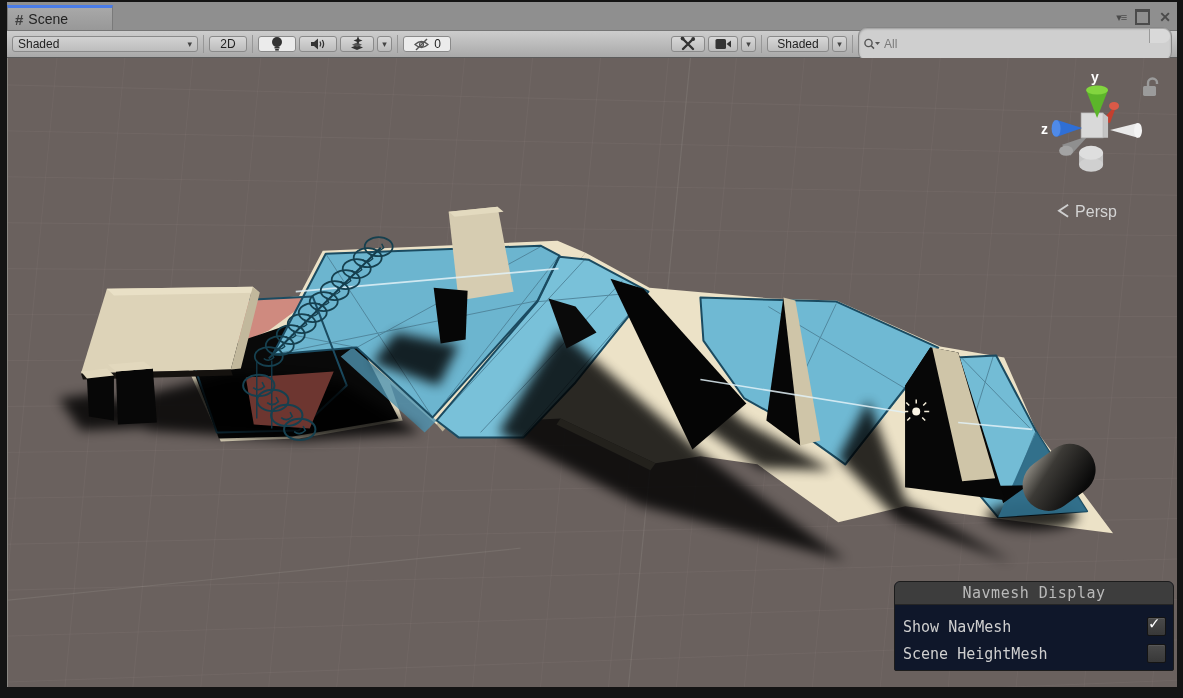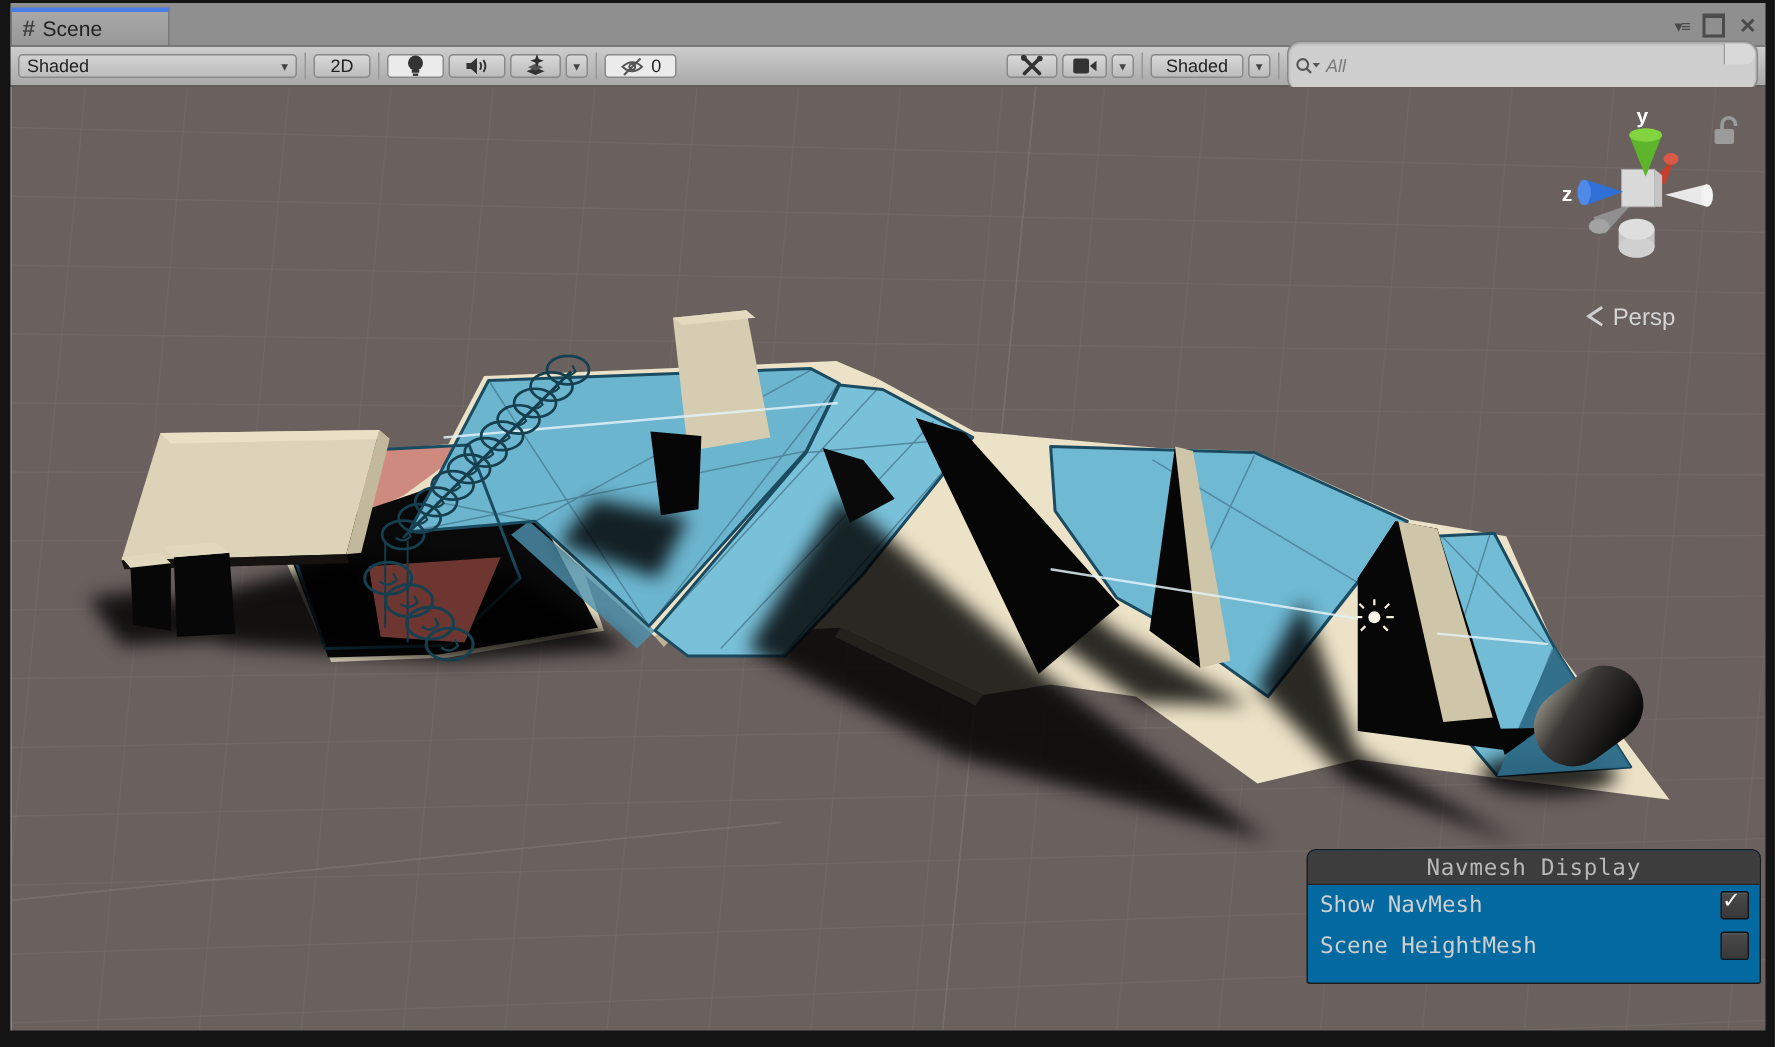--- a/index.html
+++ b/index.html
@@ -23,36 +23,36 @@
            display:flex;align-items:center;padding:0 5px;gap:3px;box-sizing:border-box;}
   .tb-btn{height:16px;border:1px solid #8a8a8a;border-radius:3px;background:linear-gradient(#d8d8d8,#bcbcbc);
           display:flex;align-items:center;justify-content:center;font-size:12px;color:#222;box-sizing:border-box;padding:0 5px;text-align:center;}
   .tb-btn.on{background:#ebebeb;}
   .tb-dropdown{width:186px;justify-content:space-between;background:linear-gradient(#d2d2d2,#bdbdbd);}
   .arrow{font-size:9px;color:#444;line-height:1;}
   .tb-arrow-btn{width:15px;padding:0;}
   .tb-spacer{flex:1;}
   .tb-sep{width:1px;height:18px;background:#979797;margin:0 2px;}
   .searchbox{width:314px;height:26px;border:1px solid #878787;border-radius:9px;background:#cfcfcf;
-             box-shadow:inset 0 1px 2px rgba(0,0,0,.25);display:flex;align-items:center;padding:16px 4px;box-sizing:border-box;position:relative;font-style:italic;}
+             box-shadow:inset 0 1px 2px rgba(0,0,0,.25);display:flex;align-items:center;padding:16px 4px;box-sizing:border-box;position:relative;}
   .search-text{color:#7b7b7b;font-size:12px;margin-left:3px;flex:1;}
   .search-cap{position:absolute;right:1px;top:1px;width:20px;height:14px;border-left:1px solid #9a9a9a;border-radius:0 8px 8px 0;background:#d9d9d9;}
   .icon-svg{display:block;}
 
   
   .viewport{flex:1;position:relative;background:#6a615e;border-left:1px solid #8a8782;overflow:hidden;}
   .scene-svg{position:absolute;inset:0;width:100%;height:100%;}
 
   
-  .nm-panel{position:absolute;right:3px;bottom:31px;width:303px;background:#0369a1;border:1px solid #1c1c1c;
+  .nm-panel{position:absolute;right:3px;bottom:16px;width:280px;background:#0f172a;border:1px solid #1c1c1c;
             border-radius:6px 6px 2px 2px;box-sizing:border-box;font-family:"DejaVu Sans Mono",monospace;}
   .nm-title{height:22px;background:#3d3d3d;border-bottom:1px solid #252525;border-radius:5px 5px 0 0;
             display:flex;align-items:center;justify-content:center;color:#b9b9b9;font-size:15px;letter-spacing:.5px;}
   .nm-body{padding:4px 7px 7px 8px;}
-  .nm-row{height:27px;display:flex;align-items:flex-start;justify-content:space-between;color:#cfcfcf;font-size:15px;gap:32px;}
+  .nm-row{height:27px;display:flex;align-items:flex-end;justify-content:space-between;color:#cfcfcf;font-size:15px;gap:32px;}
   .nm-check{width:17px;height:17px;border:1px solid #141414;border-radius:2px;background:linear-gradient(#4a4a4a,#383838);
             position:relative;box-shadow:inset 0 1px 0 rgba(255,255,255,.08);}
   .nm-check .tick{position:absolute;left:1px;top:-5px;color:#fff;font-size:17px;font-weight:bold;}
 </style>
 </head>
 <body>
 
 <div class="screen">
   <div class="window">
 

